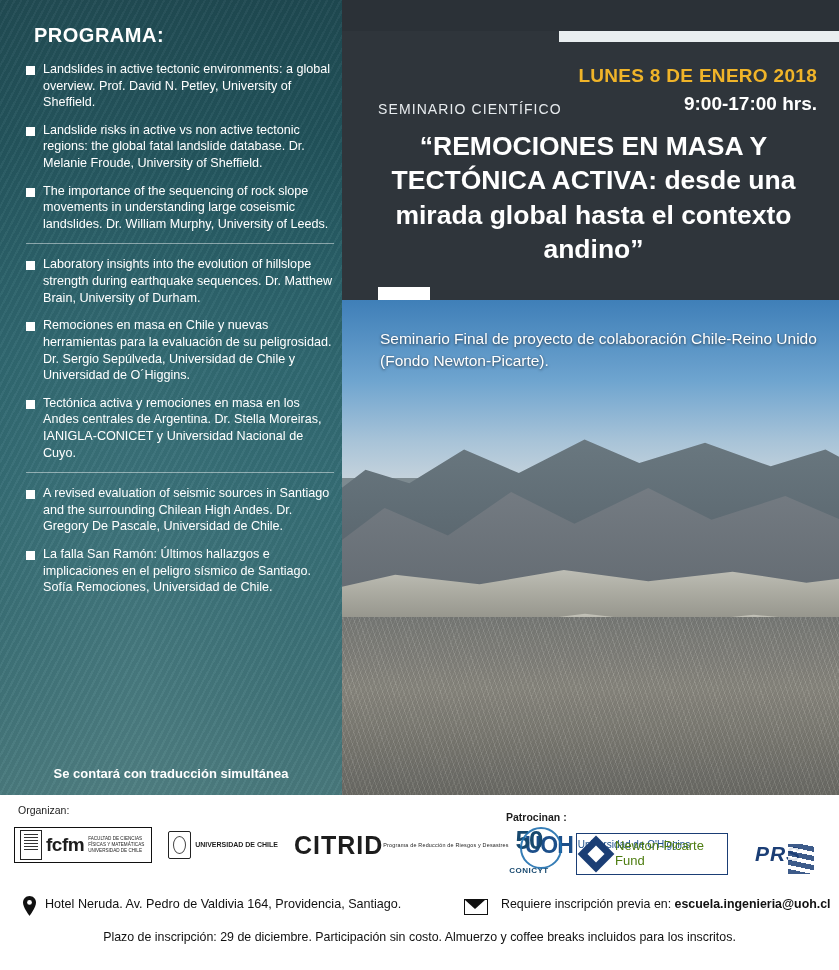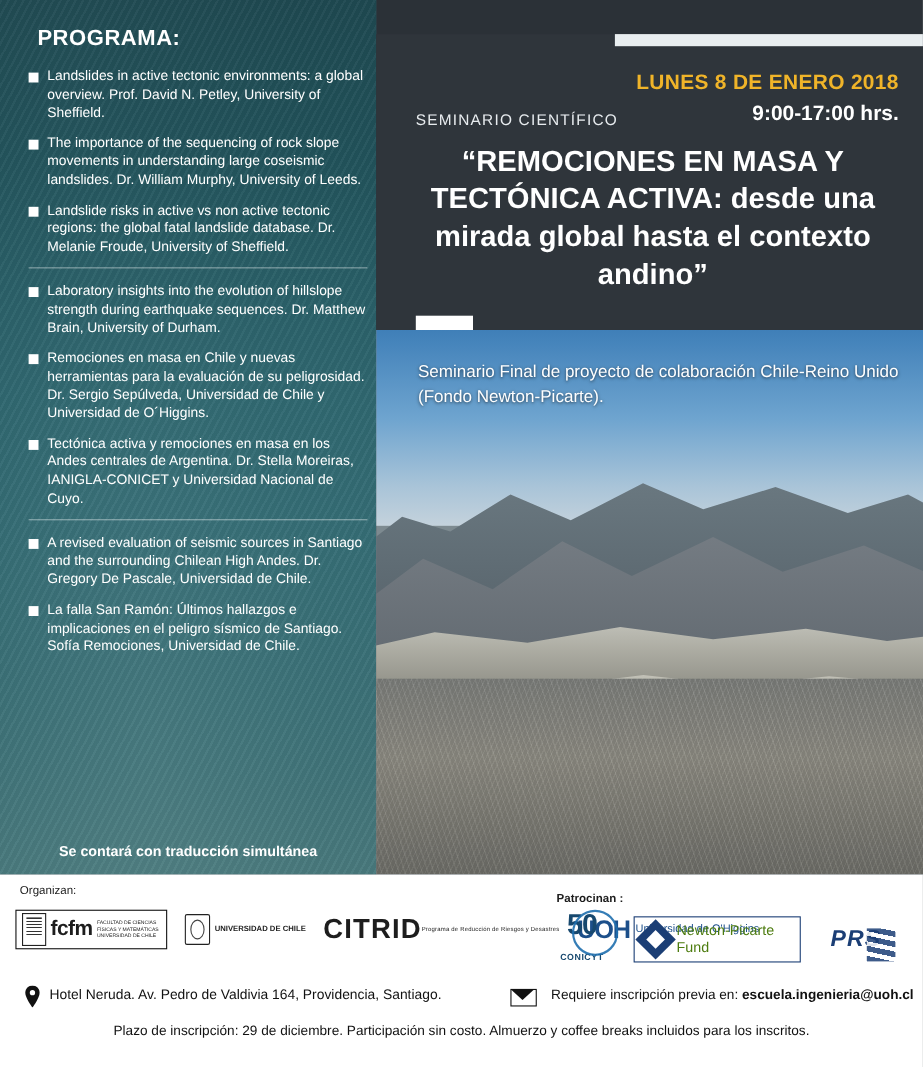--- a/index.html
+++ b/index.html
@@ -434,25 +434,25 @@
   <div class="left-panel">
     <div class="program-title">PROGRAMA:</div>
 
     <div class="prog-group">
       <div class="prog-item">
         <span class="bullet"></span>
         <span class="prog-text">Landslides in active tectonic environments: a global overview. Prof. David N. Petley, University of Sheffield.</span>
       </div>
       <div class="prog-item">
         <span class="bullet"></span>
+        <span class="prog-text">Landslide risks in active vs non active tectonic regions: the global fatal landslide database. Dr. Melanie Froude, University of Sheffield.</span>
+      </div>
+      <div class="prog-item">
+        <span class="bullet"></span>
         <span class="prog-text">The importance of the sequencing of rock slope movements in understanding large coseismic landslides. Dr. William Murphy, University of Leeds.</span>
-      </div>
-      <div class="prog-item">
-        <span class="bullet"></span>
-        <span class="prog-text">Landslide risks in active vs non active tectonic regions: the global fatal landslide database. Dr. Melanie Froude, University of Sheffield.</span>
       </div>
     </div>
 
     <div class="sep"></div>
 
     <div class="prog-group">
       <div class="prog-item">
         <span class="bullet"></span>
         <span class="prog-text">Laboratory insights into the evolution of hillslope strength during earthquake sequences. Dr. Matthew Brain, University of Durham.</span>
       </div>

